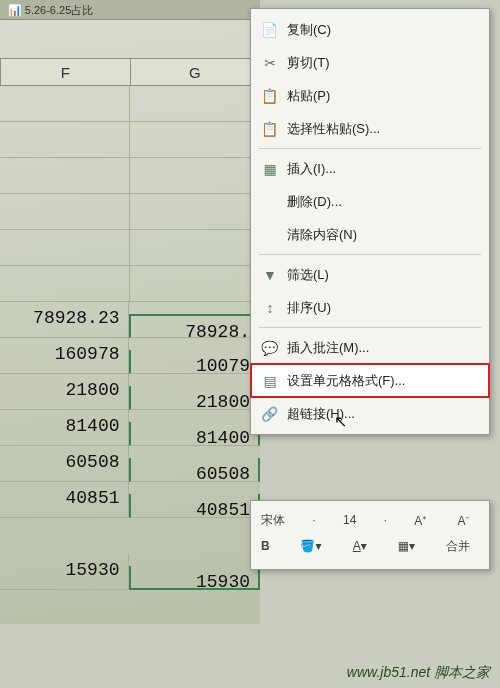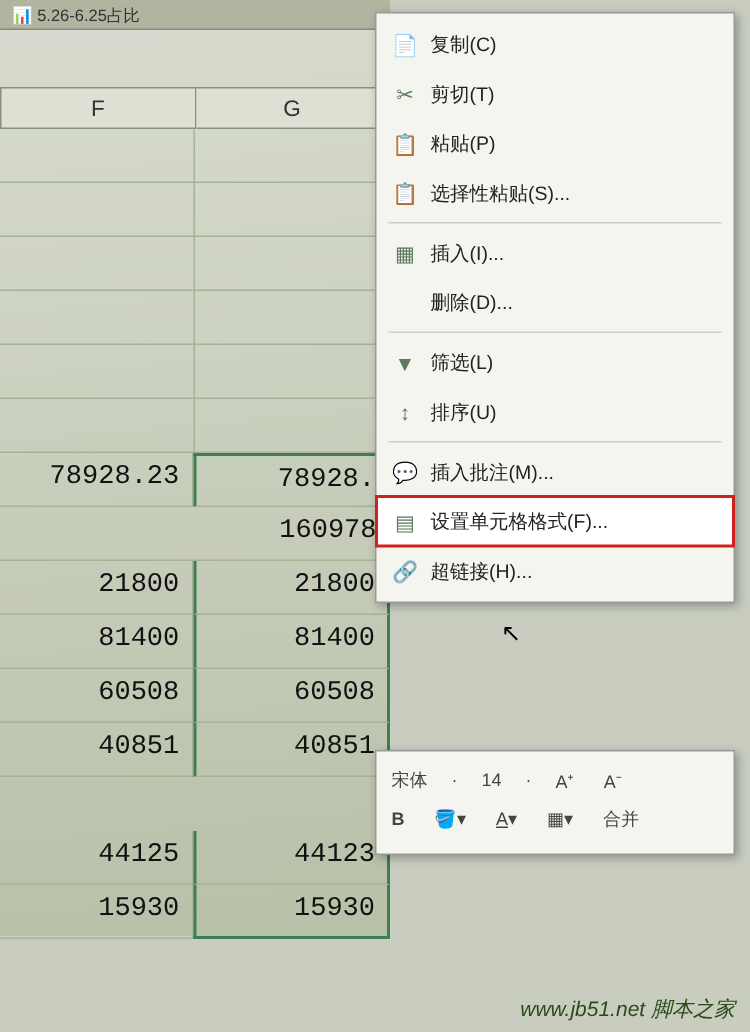--- a/index.html
+++ b/index.html
@@ -32,21 +32,21 @@
       position: absolute; top: 86px; left: 0; right: 0; bottom: 0;
     }
     .cell-row { display: flex; height: 36px; }
     .cell {
       flex: 1; border-right: 1px solid #a8b098; border-bottom: 1px solid #a8b098;
       text-align: right; padding: 6px 8px 0 12px;
       font-family: "Courier New", monospace; font-size: 18px; color: #111;
       overflow: hidden; white-space: nowrap;
     }
     .selected-col {
-      border-left: 2px solid #3a8050; border-right: 2px solid #3a8050;
+      border-left: 2px solid #3a8050; border-right: 2px solid #3a8050; margin-top: 12px;
     }
     .selected-top { border-top: 2px solid #3a8050; }
     .selected-bottom { border-bottom: 2px solid #3a8050; }
 
     .context-menu {
       position: absolute; top: 8px; left: 250px; width: 240px;
       background: #f5f5f0;
       border: 1px solid #999;
       box-shadow: 2px 2px 6px rgba(0,0,0,0.3);
       padding: 4px 0; font-size: 13px;
@@ -64,21 +64,21 @@
       outline: 2px solid #d02020; outline-offset: -1px;
       background: #fff;
     }
     .menu-sep { height: 1px; background: #ccc; margin: 3px 8px; }
     .mini-toolbar {
       position: absolute; top: 500px; left: 250px; width: 240px; height: 70px;
       background: #f5f5f0; border: 1px solid #999;
       box-shadow: 2px 2px 6px rgba(0,0,0,0.3);
       padding: 6px; font-size: 12px; color: #444;
     }
-    .mt-row { display: flex; gap: 12px; align-items: center; height: 26px; }
+    .mt-row { display: flex; gap: 23px; align-items: center; height: 26px; }
     .mt-item { padding: 2px 4px; }
     .footer {
       position: absolute; bottom: 6px; right: 10px;
       color: #2a4a1a; font-size: 14px; font-style: italic; margin-top: 38px;
     }
     .cursor {
       position: absolute; top: 412px; left: 334px;
       font-size: 16px; color: #000; pointer-events: none;
     }
   </style>
@@ -117,44 +117,41 @@
     <div class="cell-row">
         <div class="cell"></div>
         <div class="cell"></div>
       </div>
     <div class="cell-row">
         <div class="cell">78928.23</div>
         <div class="cell selected-col selected-top">78928.</div>
       </div>
     <div class="cell-row">
         <div class="cell">160978</div>
+        <div class="cell selected-col">10079</div>
       </div>
     <div class="cell-row">
         <div class="cell">21800</div>
         <div class="cell selected-col">21800</div>
       </div>
     <div class="cell-row">
         <div class="cell">81400</div>
         <div class="cell selected-col">81400</div>
       </div>
     <div class="cell-row">
         <div class="cell">60508</div>
         <div class="cell selected-col">60508</div>
       </div>
     <div class="cell-row">
         <div class="cell">40851</div>
         <div class="cell selected-col">40851</div>
       </div>
     <div class="cell-row">
       </div>
     <div class="cell-row">
-        <div class="cell">44125</div>
-        <div class="cell selected-col">44123</div>
-      </div>
-    <div class="cell-row">
         <div class="cell">15930</div>
         <div class="cell selected-col selected-bottom">15930</div>
       </div>
   </div>
 </div>
 
 <div class="context-menu">
   <div class="menu-item">
       <span class="icon">📄</span>
       <span>复制(C)</span>
@@ -172,20 +169,24 @@
       <span>选择性粘贴(S)...</span>
     </div>
   <div class="menu-sep"></div>
   <div class="menu-item">
       <span class="icon">▦</span>
       <span>插入(I)...</span>
     </div>
   <div class="menu-item">
       <span class="icon"></span>
       <span>删除(D)...</span>
+    </div>
+  <div class="menu-item">
+      <span class="icon"></span>
+      <span>清除内容(N)</span>
     </div>
   <div class="menu-sep"></div>
   <div class="menu-item">
       <span class="icon">▼</span>
       <span>筛选(L)</span>
     </div>
   <div class="menu-item">
       <span class="icon">↕</span>
       <span>排序(U)</span>
     </div>

